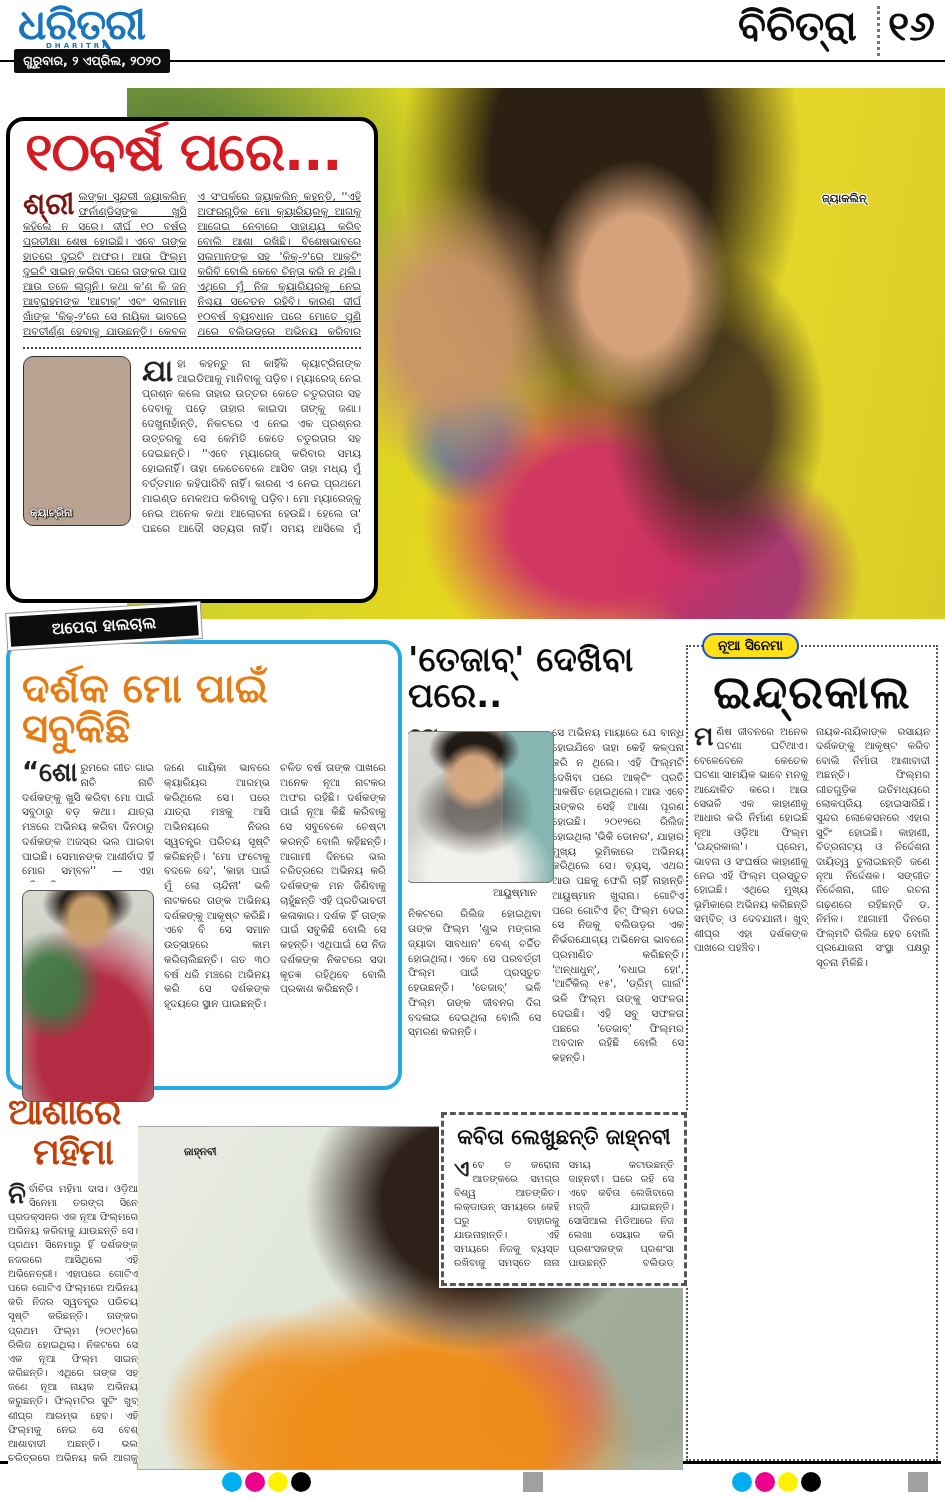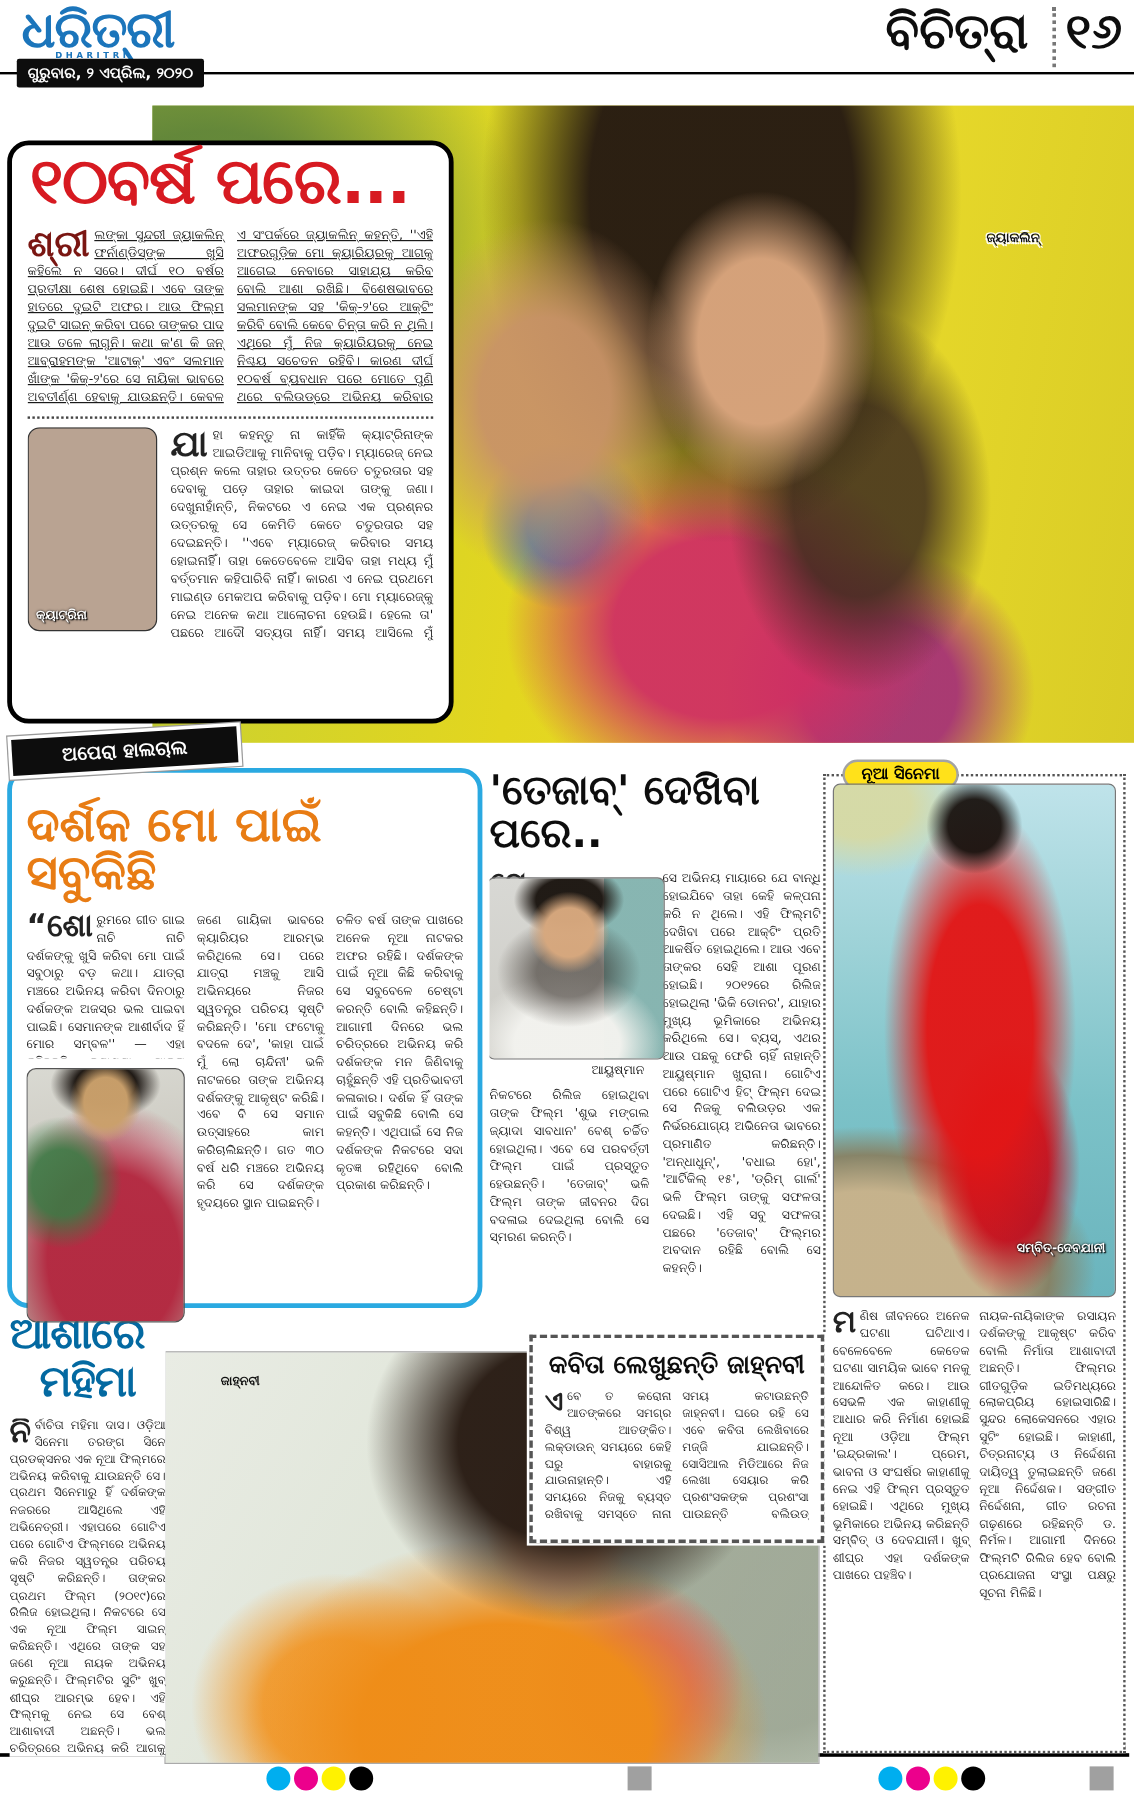--- a/index.html
+++ b/index.html
@@ -87,37 +87,37 @@
       radial-gradient(ellipse 60px 46px at 46% 52%, rgba(40,32,26,.55) 45%, rgba(40,32,26,0) 100%),
       radial-gradient(ellipse 80px 60px at 45% 92%, rgba(242,242,238,.98) 55%, rgba(242,242,238,0) 100%),
       repeating-linear-gradient(90deg, rgba(127,178,174,0) 0 96px, rgba(127,178,174,.9) 96px 148px),
       linear-gradient(180deg,#d8d8d4 0%,#cdccc6 100%); }
   .ayush-cap { text-align:right; font-size:10.5px; color:#111; margin:2px 4px 6px 0; }
   .tejab-right { flex:1; }
 
   
   .indrakal { position:absolute; left:686px; top:645px; width:252px; height:816px; background:#fff;
               border:2px dotted #555; z-index:3; padding:8px 6px 6px; }
-  .pill { position:absolute; left:14px; top:-14px; background:#ffe11a; border:2px solid #a3a3a3; border-radius:13px;
+  .pill { position:absolute; left:14px; top:-14px; background:#ffe11a; border:2px solid #1d4ed8; border-radius:13px;
           padding:2px 14px 3px; font-size:13.5px; font-weight:bold; color:#000; }
   .h-ind { font-size:46px; font-weight:bold; color:#0d0d0d; text-align:center; line-height:1; letter-spacing:1px; margin:14px 0 6px; }
   .ind-photo { position:relative; width:236px; height:428px; border-radius:6px; border:1px solid #777; margin-top:-2px;
     background:
       radial-gradient(ellipse 40px 40px at 50% 8%, rgba(25,18,14,.95) 55%, rgba(25,18,14,0) 100%),
       radial-gradient(ellipse 80px 190px at 52% 48%, rgba(226,22,22,.97) 55%, rgba(226,22,22,0) 100%),
       radial-gradient(ellipse 60px 110px at 62% 75%, rgba(192,16,32,.95) 55%, rgba(192,16,32,0) 100%),
       radial-gradient(ellipse 190px 120px at 12% 95%, rgba(199,178,139,.98) 55%, rgba(138,122,88,.85) 80%, rgba(138,122,88,0) 100%),
       radial-gradient(ellipse 90px 60px at 10% 4%, rgba(216,217,160,.9) 45%, rgba(216,217,160,0) 100%),
       linear-gradient(180deg,#bfe3ea 0%,#9fd3d8 30%,#7cc2c8 62%,#6ab4bd 100%); }
   .ind-cols { display:flex; gap:8px; font-size:10.3px; line-height:1.4; text-align:justify; margin-top:9px; height:296px; overflow:hidden; }
   .ind-cols > div { flex:1; }
 
   
   .mahima { position:absolute; left:8px; top:1092px; width:130px; z-index:2; background:#fff; }
-  .h-mahima { font-size:36px; font-weight:bold; color:#0369a1; line-height:1.12; letter-spacing:-1px; text-align:left; }
+  .h-mahima { font-size:36px; font-weight:bold; color:#c2410c; line-height:1.12; letter-spacing:-1px; text-align:left; }
   .mahima-body { margin-top:9px; font-size:10px; line-height:1.42; text-align:justify; height:282px; overflow:hidden; }
 
   
   .jah-photo { left:137px; top:1126px; width:546px; height:344px; z-index:1; border:1px solid #aaa;
     background:
       radial-gradient(ellipse 170px 150px at 62% 22%, rgba(42,29,21,.98) 55%, rgba(42,29,21,0) 100%),
       radial-gradient(ellipse 60px 74px at 60% 42%, rgba(219,171,133,.98) 60%, rgba(219,171,133,0) 100%),
       radial-gradient(ellipse 220px 160px at 52% 92%, rgba(239,141,24,.98) 55%, rgba(239,141,24,0) 100%),
       radial-gradient(ellipse 120px 110px at 26% 86%, rgba(242,152,40,.9) 50%, rgba(242,152,40,0) 100%),
       radial-gradient(ellipse 90px 90px at 72% 82%, rgba(207,79,134,.9) 50%, rgba(207,79,134,0) 100%),
@@ -191,23 +191,21 @@
         <div class="ayush-photo"></div>
         <div class="ayush-cap">ଆୟୁଷ୍ମାନ</div>
         <div>ନିକଟରେ ରିଲିଜ ହୋଇଥିବା ତାଙ୍କ ଫିଲ୍ମ 'ଶୁଭ ମଙ୍ଗଲ ଜ୍ୟାଦା ସାବଧାନ' ବେଶ୍ ଚର୍ଚ୍ଚିତ ହୋଇଥିଲା। ଏବେ ସେ ପରବର୍ତ୍ତୀ ଫିଲ୍ମ ପାଇଁ ପ୍ରସ୍ତୁତ ହେଉଛନ୍ତି। 'ତେଜାବ୍' ଭଳି ଫିଲ୍ମ ତାଙ୍କ ଜୀବନର ଦିଗ ବଦଳାଇ ଦେଇଥିଲା ବୋଲି ସେ ସ୍ମରଣ କରନ୍ତି।</div>
       </div>
       <div class="tejab-right">ସେ ଅଭିନୟ ମାୟାରେ ଯେ ବାନ୍ଧି ହୋଇଯିବେ ତାହା କେହି କଳ୍ପନା କରି ନ ଥିଲେ। ଏହି ଫିଲ୍ମଟି ଦେଖିବା ପରେ ଆକ୍ଟିଂ ପ୍ରତି ଆକର୍ଷିତ ହୋଇଥିଲେ। ଆଉ ଏବେ ତାଙ୍କର ସେହି ଆଶା ପୂରଣ ହୋଇଛି। ୨୦୧୨ରେ ରିଲିଜ ହୋଇଥିଲା 'ଭିକି ଡୋନର', ଯାହାର ମୁଖ୍ୟ ଭୂମିକାରେ ଅଭିନୟ କରିଥିଲେ ସେ। ବ୍ୟସ୍, ଏଥର ଆଉ ପଛକୁ ଫେରି ଚାହିଁ ନାହାନ୍ତି ଆୟୁଷ୍ମାନ ଖୁରାନା। ଗୋଟିଏ ପରେ ଗୋଟିଏ ହିଟ୍ ଫିଲ୍ମ ଦେଇ ସେ ନିଜକୁ ବଲିଉଡ଼ର ଏକ ନିର୍ଭରଯୋଗ୍ୟ ଅଭିନେତା ଭାବରେ ପ୍ରମାଣିତ କରିଛନ୍ତି। 'ଅନ୍ଧାଧୁନ୍', 'ବଧାଇ ହୋ', 'ଆର୍ଟିକିଲ୍ ୧୫', 'ଡ୍ରିମ୍ ଗାର୍ଲ' ଭଳି ଫିଲ୍ମ ତାଙ୍କୁ ସଫଳତା ଦେଇଛି। ଏହି ସବୁ ସଫଳତା ପଛରେ 'ତେଜାବ୍' ଫିଲ୍ମର ଅବଦାନ ରହିଛି ବୋଲି ସେ କହନ୍ତି।</div>
     </div>
   </div>
 
   <div class="indrakal">
     <div class="pill">ନୂଆ ସିନେମା</div>
-    <div class="ind-photo">
-      <span class="caption-light" style="right:8px;bottom:34px;">ସମ୍ବିତ୍-ଦେବଯାନୀ</span>
-    </div>
+    <div class="h-ind">ଇନ୍ଦ୍ରକାଲ</div>
     <div class="ind-cols">
       <div><span class="small-dc">ମ</span><span>ଣିଷ ଜୀବନରେ ଅନେକ ଘଟଣା ଘଟିଥାଏ। ବେଳେବେଳେ କେତେକ ଘଟଣା ସାମୟିକ ଭାବେ ମନକୁ ଆନ୍ଦୋଳିତ କରେ। ଆଉ ସେଭଳି ଏକ କାହାଣୀକୁ ଆଧାର କରି ନିର୍ମାଣ ହୋଇଛି ନୂଆ ଓଡ଼ିଆ ଫିଲ୍ମ 'ଇନ୍ଦ୍ରକାଲ'। ପ୍ରେମ, ଭାବନା ଓ ସଂଘର୍ଷର କାହାଣୀକୁ ନେଇ ଏହି ଫିଲ୍ମ ପ୍ରସ୍ତୁତ ହୋଇଛି। ଏଥିରେ ମୁଖ୍ୟ ଭୂମିକାରେ ଅଭିନୟ କରିଛନ୍ତି ସମ୍ବିତ୍ ଓ ଦେବଯାନୀ। ଖୁବ୍ ଶୀଘ୍ର ଏହା ଦର୍ଶକଙ୍କ ପାଖରେ ପହଞ୍ଚିବ।</span></div>
       <div>ନାୟକ-ନାୟିକାଙ୍କ ରସାୟନ ଦର୍ଶକଙ୍କୁ ଆକୃଷ୍ଟ କରିବ ବୋଲି ନିର୍ମାତା ଆଶାବାଦୀ ଅଛନ୍ତି। ଫିଲ୍ମର ଗୀତଗୁଡ଼ିକ ଇତିମଧ୍ୟରେ ଲୋକପ୍ରିୟ ହୋଇସାରିଛି। ସୁନ୍ଦର ଲୋକେସନରେ ଏହାର ସୁଟିଂ ହୋଇଛି। କାହାଣୀ, ଚିତ୍ରନାଟ୍ୟ ଓ ନିର୍ଦ୍ଦେଶନା ଦାୟିତ୍ୱ ତୁଲାଇଛନ୍ତି ଜଣେ ନୂଆ ନିର୍ଦ୍ଦେଶକ। ସଙ୍ଗୀତ ନିର୍ଦ୍ଦେଶନା, ଗୀତ ରଚନା ଗଢ଼ଣରେ ରହିଛନ୍ତି ଡ. ନିର୍ମଳ। ଆଗାମୀ ଦିନରେ ଫିଲ୍ମଟି ରିଲିଜ ହେବ ବୋଲି ପ୍ରଯୋଜନା ସଂସ୍ଥା ପକ୍ଷରୁ ସୂଚନା ମିଳିଛି।</div>
     </div>
   </div>
 
   <div class="mahima">
     <div class="h-mahima">
       <div>ଆଶାରେ</div>
       <div style="text-align:center;">ମହିମା</div>

